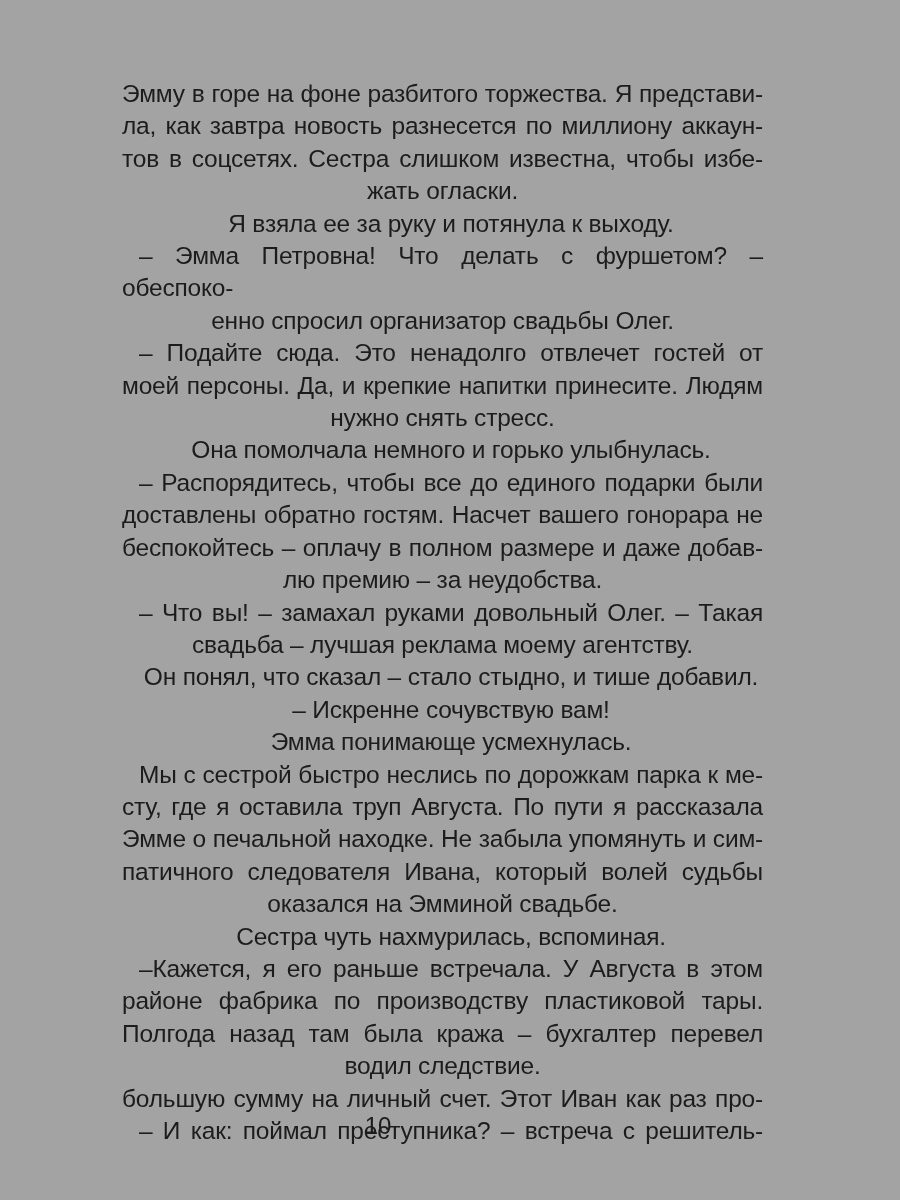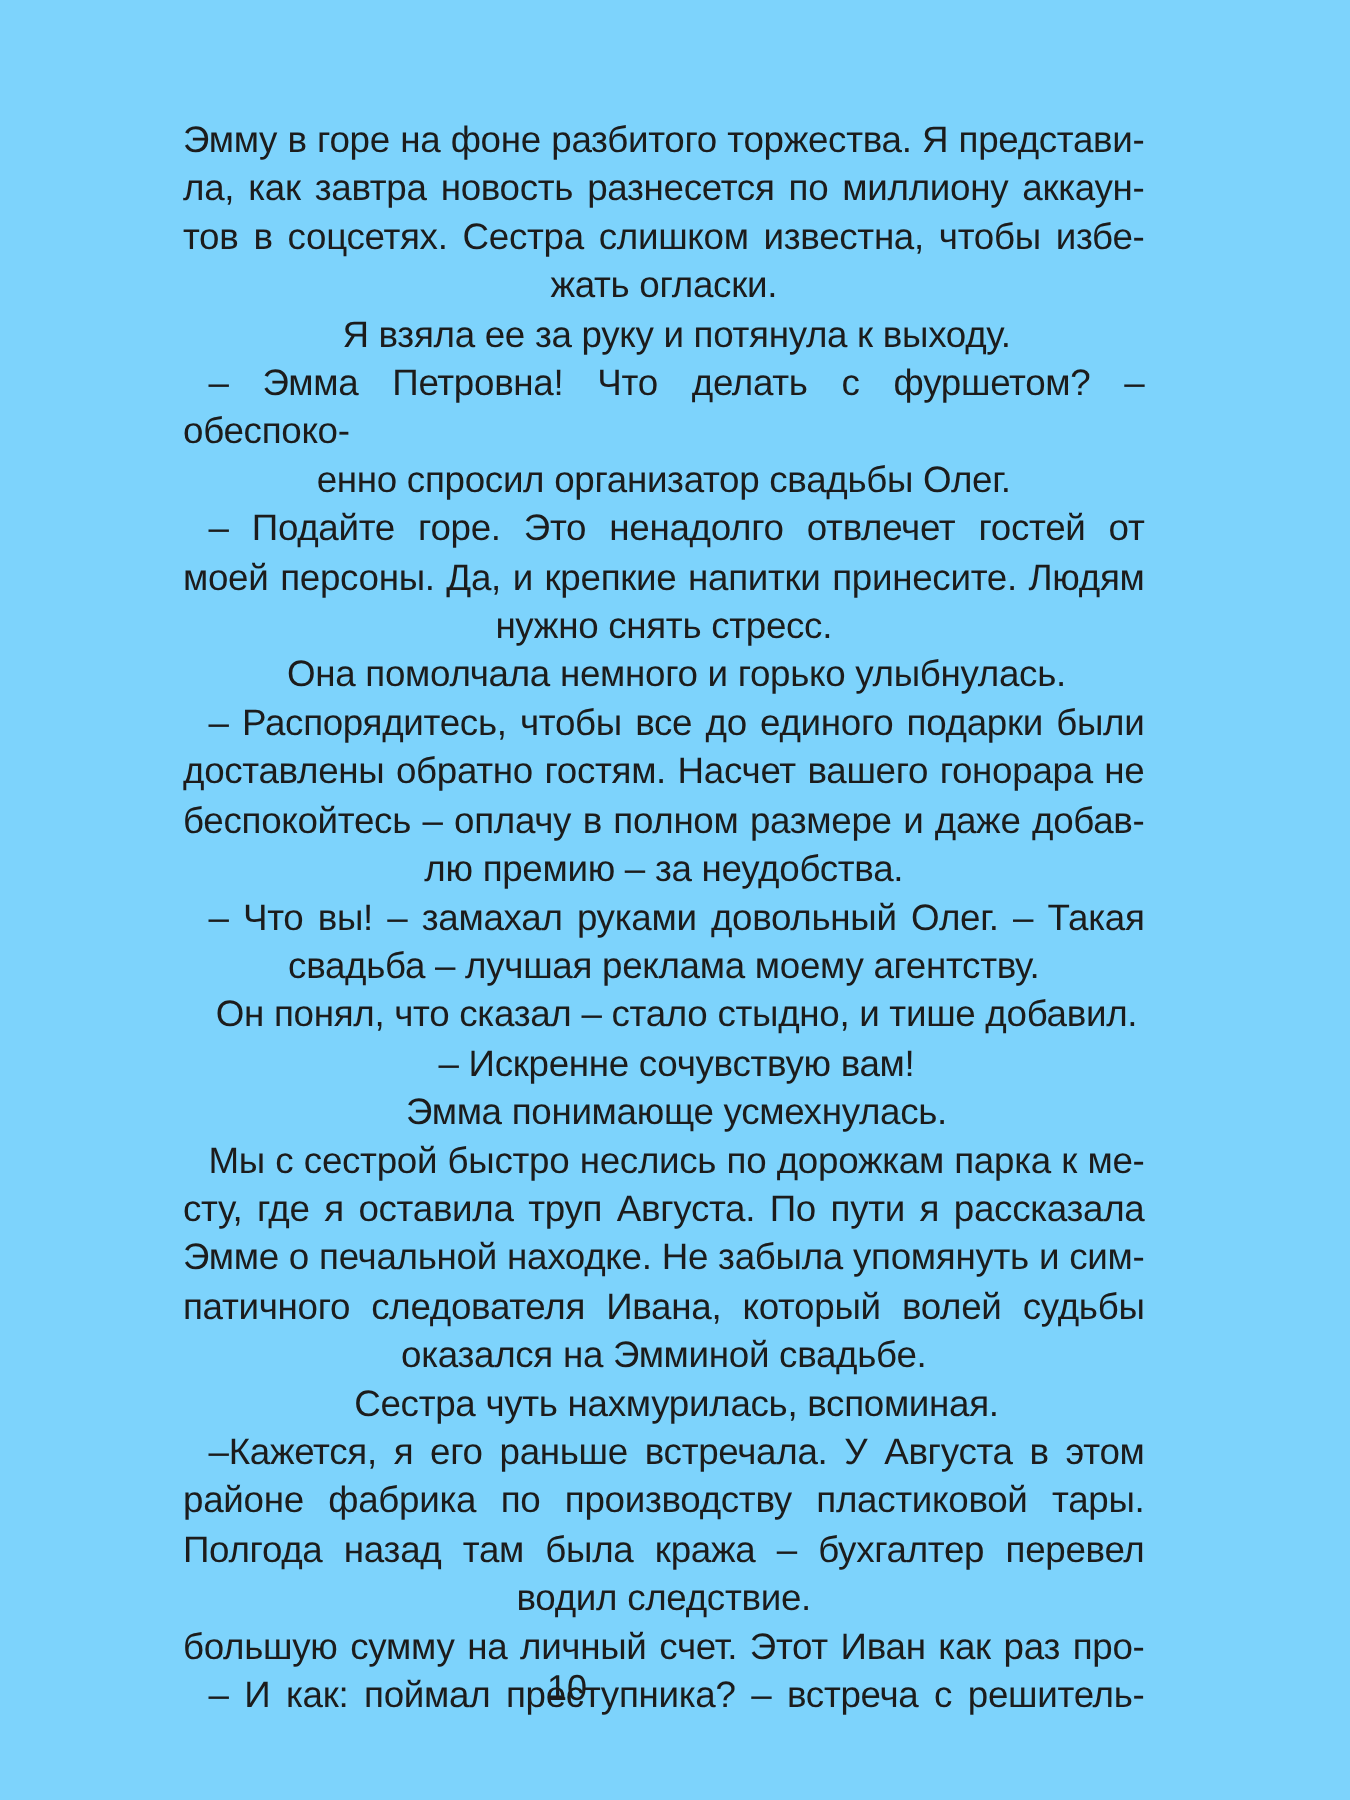--- a/index.html
+++ b/index.html
@@ -44,30 +44,30 @@
     width: 756px;
     text-align: center;
     font-size: 24px;
     line-height: 32px;
     color: #1c1c1c;
   }
 </style>
 </head>
 <body>
 
-<div class="page" style="background: #7dd3fc;">
+<div class="page" style="background: #a3a3a3;">
   <div class="text-block" id="text-block" style="color: rgb(28, 28, 28);">
       <div class="line justify">Эмму в горе на фоне разбитого торжества. Я представи-</div>
       <div class="line justify">ла, как завтра новость разнесется по миллиону аккаун-</div>
       <div class="line justify">тов в соцсетях. Сестра слишком известна, чтобы избе-</div>
       <div class="line">жать огласки.</div>
       <div class="line indent">Я взяла ее за руку и потянула к выходу.</div>
       <div class="line indent justify">– Эмма Петровна! Что делать с фуршетом? – обеспоко-</div>
       <div class="line">енно спросил организатор свадьбы Олег.</div>
-      <div class="line indent justify">– Подайте горе. Это ненадолго отвлечет гостей от</div>
+      <div class="line indent justify">– Подайте сюда. Это ненадолго отвлечет гостей от</div>
       <div class="line justify">моей персоны. Да, и крепкие напитки принесите. Людям</div>
       <div class="line">нужно снять стресс.</div>
       <div class="line indent">Она помолчала немного и горько улыбнулась.</div>
       <div class="line indent justify">– Распорядитесь, чтобы все до единого подарки были</div>
       <div class="line justify">доставлены обратно гостям. Насчет вашего гонорара не</div>
       <div class="line justify">беспокойтесь – оплачу в полном размере и даже добав-</div>
       <div class="line">лю премию – за неудобства.</div>
       <div class="line indent justify">– Что вы! – замахал руками довольный Олег. – Такая</div>
       <div class="line">свадьба – лучшая реклама моему агентству.</div>
       <div class="line indent">Он понял, что сказал – стало стыдно, и тише добавил.</div>

